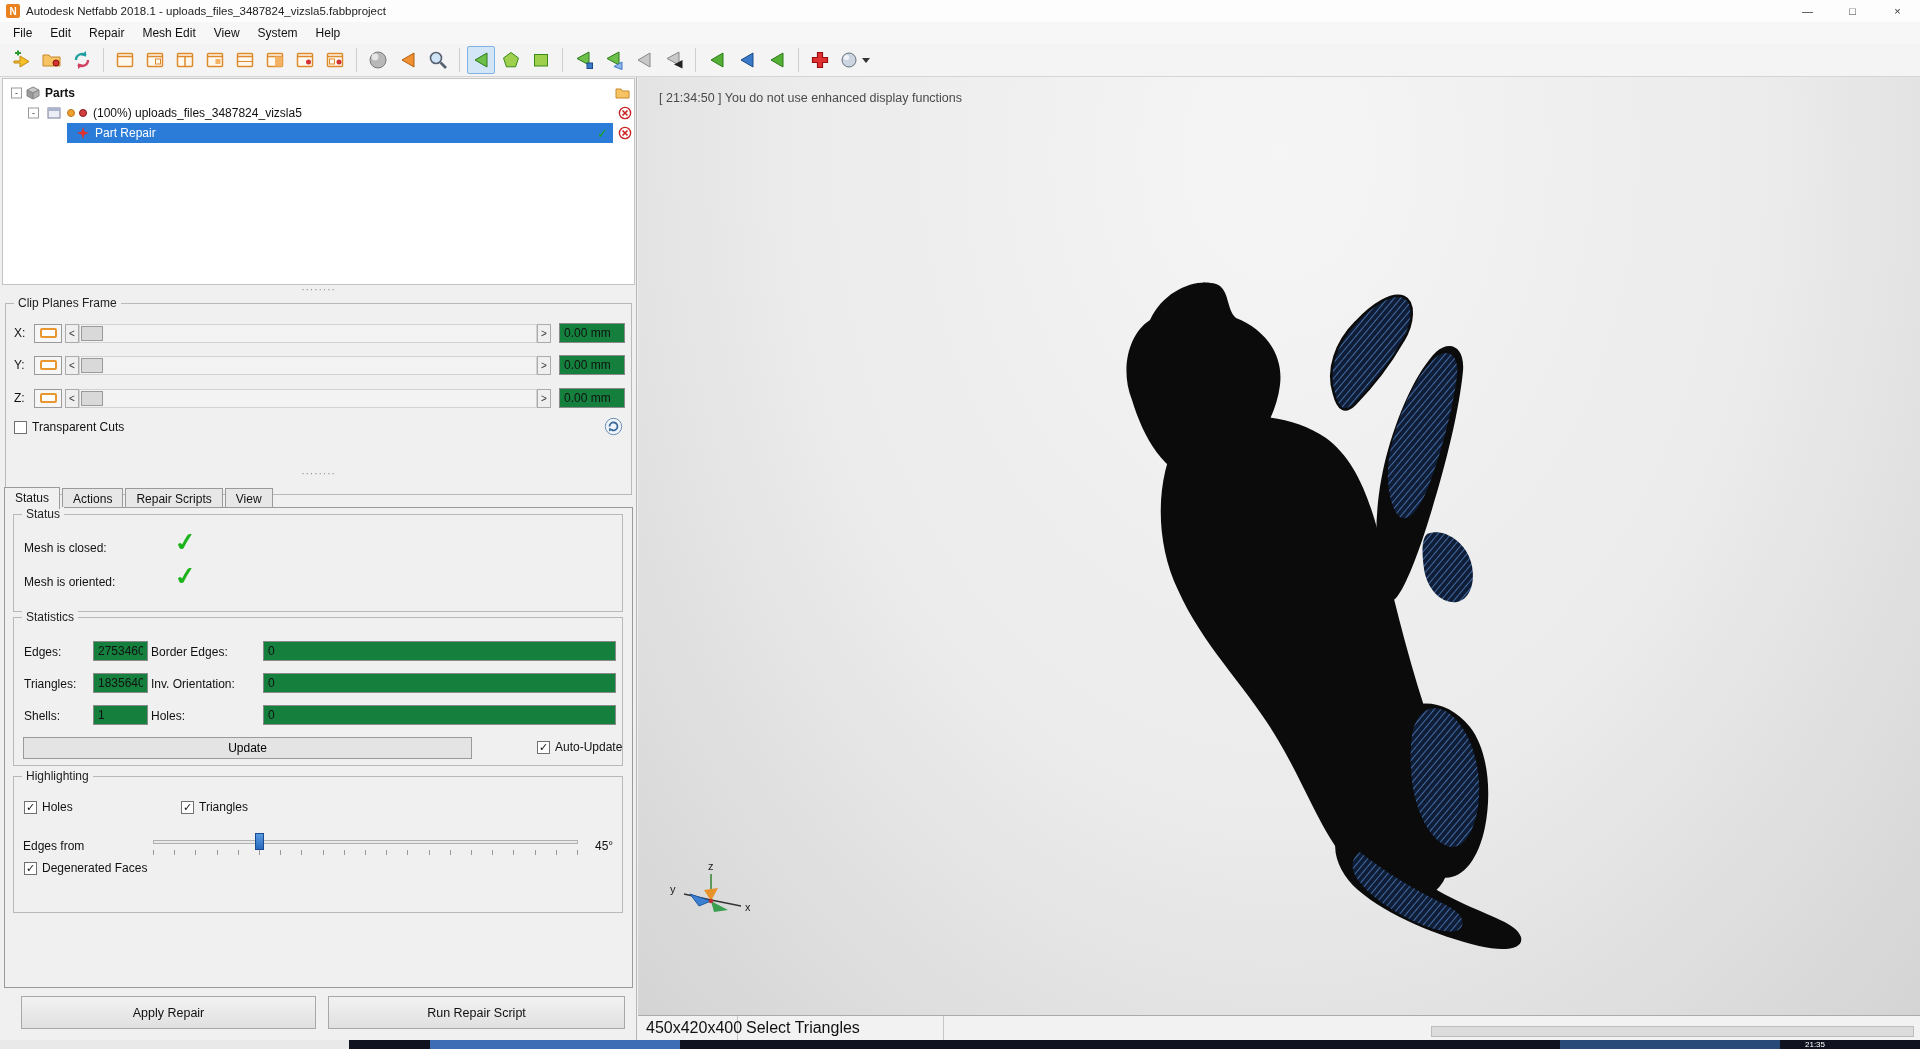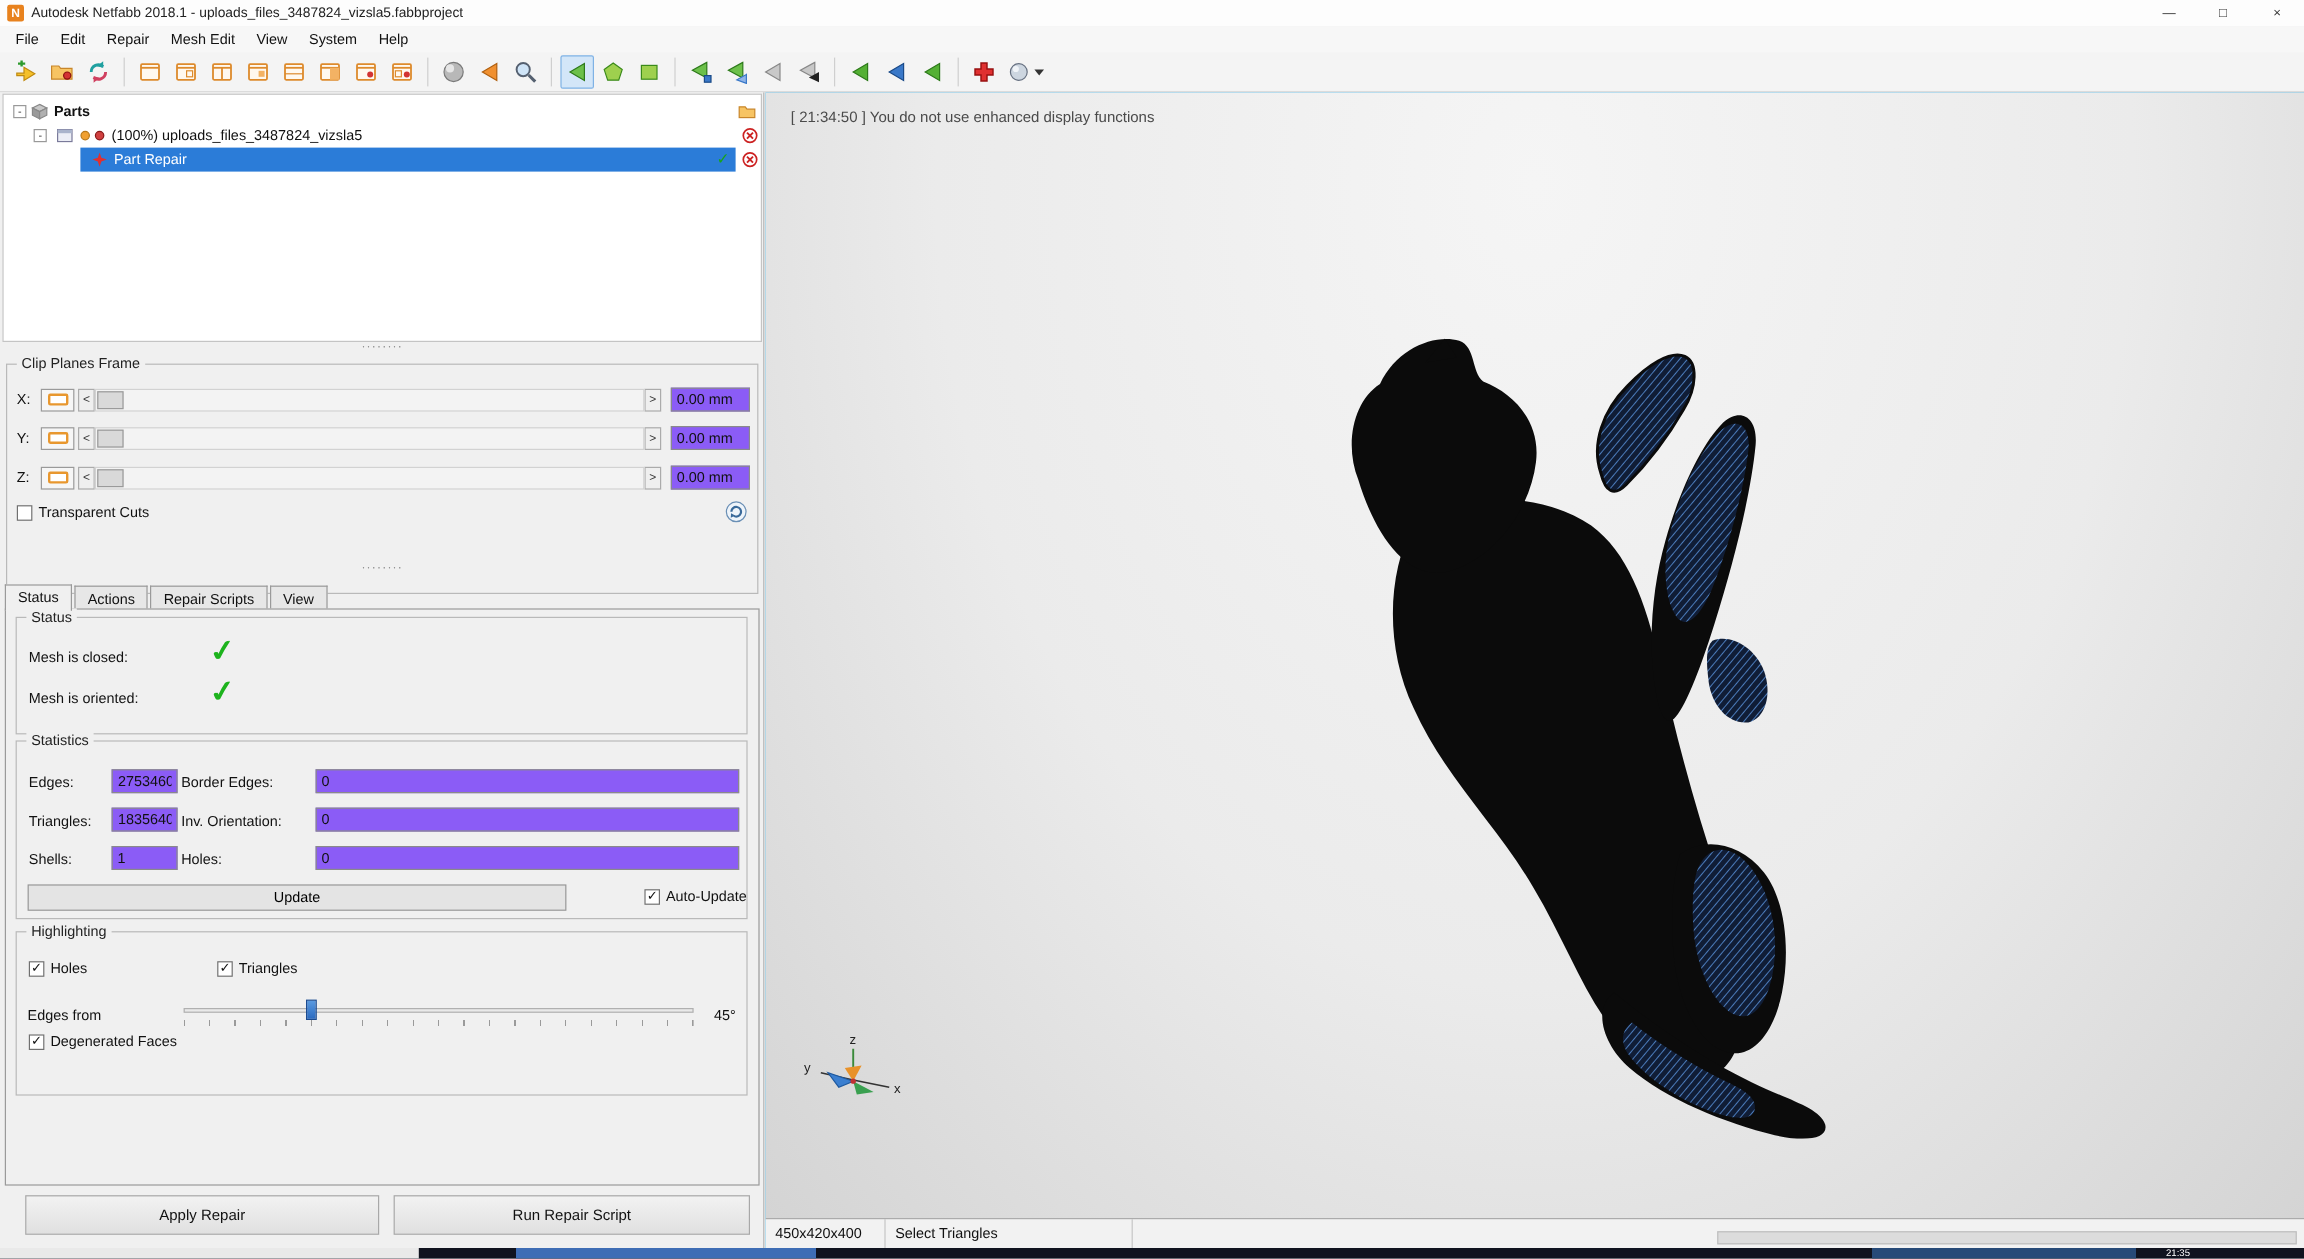--- a/index.html
+++ b/index.html
@@ -40,21 +40,21 @@
   .group{position:absolute;border:1px solid #b9b9b9;background:#f0f0f0}
   .gtitle{position:absolute;top:-8px;left:8px;background:#f0f0f0;padding:0 4px;font-size:12px;color:#222;white-space:nowrap}
   .clip-group{left:5px;top:226px;width:627px;height:192px}
   .clip-row{position:absolute;left:8px;right:6px;height:22px;display:flex;align-items:center}
   .clip-axis{width:20px}
   .clip-btn{width:28px;height:19px;border:1px solid #9a9a9a;background:#f6f6f6;display:flex;align-items:center;justify-content:center;margin-right:3px}
   .clip-btn-inner{width:17px;height:10px;border:2px solid #e8972e;border-radius:2px;background:#fff}
   .arrow-btn{width:14px;height:19px;border:1px solid #ababab;background:#efefef;font-size:10px;display:flex;align-items:center;justify-content:center;color:#333}
   .clip-track{flex:1;height:19px;border:1px solid #d2d2d2;background:#f3f3f3;position:relative}
   .clip-thumb{position:absolute;left:1px;top:1px;width:22px;height:15px;background:#d9d9d9;border:1px solid #9a9a9a}
-  .tfield{height:20px;border:1px solid #8a8a8a;background:#8b5cf6;font:12px "Liberation Sans","DejaVu Sans",sans-serif;padding:0 4px;color:#111}
+  .tfield{height:20px;border:1px solid #8a8a8a;background:#15803d;font:12px "Liberation Sans","DejaVu Sans",sans-serif;padding:0 4px;color:#111}
   .clip-field{width:66px;margin-left:8px}
   .reset-btn{position:absolute;right:8px;top:112px;width:20px;height:20px;display:flex;align-items:center;justify-content:center}
 
   .cb{position:absolute;display:flex;align-items:center;gap:5px;white-space:nowrap}
   .cb-box{width:13px;height:13px;background:#fff;border:1px solid #707070;display:flex;align-items:center;justify-content:center;flex:0 0 auto}
   .cb-mark{font-size:11px;font-weight:bold;color:#111;line-height:1}
 
   .tabbar{position:absolute;left:4px;top:409px;height:22px;display:flex;align-items:flex-end}
   .tab{padding:3px 10px;border:1px solid #9a9a9a;border-bottom:none;background:#e7e7e7;margin-right:2px;font-size:12px;height:20px;white-space:nowrap}
   .tab.active{background:#f0f0f0;height:22px;position:relative;z-index:2;margin-bottom:-1px}
@@ -65,27 +65,27 @@
   .update-btn{position:absolute;background:#e4e4e4;border:1px solid #9a9a9a;font:12px "Liberation Sans","DejaVu Sans",sans-serif}
 
   .slider{position:absolute}
   .slider-track{position:absolute;left:0;right:0;top:7px;height:4px;background:#e9e9e9;border:1px solid #b0b0b0}
   .slider-ticks{position:absolute;left:0;right:0;top:17px;height:5px;background:repeating-linear-gradient(to right,#9a9a9a 0,#9a9a9a 1px,transparent 1px,transparent 21.2px)}
   .slider-thumb{position:absolute;top:0;width:9px;height:17px;background:linear-gradient(#5a9ae0,#2a6ac0);border:1px solid #1a4a90;margin-left:-4px}
 
   .footer-btn{position:absolute;height:33px;background:linear-gradient(#f2f2f2,#e0e0e0);border:1px solid #a8a8a8;font:12.5px "Liberation Sans","DejaVu Sans",sans-serif;color:#111}
 
   
-  .viewport{position:absolute;left:638px;top:77px;width:1282px;height:963px;background:#0ea5e9}
+  .viewport{position:absolute;left:638px;top:77px;width:1282px;height:963px;background:#b91c1c}
   .vp-canvas{position:absolute;left:0;top:0;right:0;bottom:25px;background:radial-gradient(ellipse at 50% 8%,#f5f5f5 0%,#ebebeb 55%,#d4d4d4 100%);overflow:hidden}
   .vp-message{position:absolute;left:21px;top:14px;color:#4a4a4a;font-size:12.5px;white-space:nowrap}
   .dog-svg{position:absolute;left:482px;top:205px;width:411px;height:667px}
   .axes-svg{position:absolute;left:28px;top:783px;width:90px;height:80px}
   .vp-statusbar{position:absolute;left:0;right:0;bottom:0;height:25px;background:#f2f2f2;border-top:1px solid #ababab;display:flex;align-items:center}
-  .sb-cell{height:100%;display:flex;align-items:center;padding:4px 8px;border-right:1px solid #c6c6c6;font-size:12px;white-space:nowrap}
+  .sb-cell{height:100%;display:flex;align-items:center;padding:4px 8px;border-right:1px solid #c6c6c6;font-size:16px;white-space:nowrap}
   .sb-dims{width:100px}
   .sb-mode{width:206px}
   .sb-hint{border-right:none;flex:0 0 auto}
   .sb-scroll{position:absolute;right:6px;bottom:3px;width:483px;height:11px;background:#dcdcdc;border:1px solid #bdbdbd}
 
   
   .taskbar{position:absolute;left:0;bottom:0;width:100%;height:9px;background:#10131f;overflow:hidden}
   .tb-light{position:absolute;left:0;top:0;width:349px;height:9px;background:#e9e9e9}
   .tb-seg1{position:absolute;left:430px;top:0;width:250px;height:9px;background:#3e6db5}
   .tb-seg2{position:absolute;left:1560px;top:0;width:220px;height:9px;background:#274a78}

